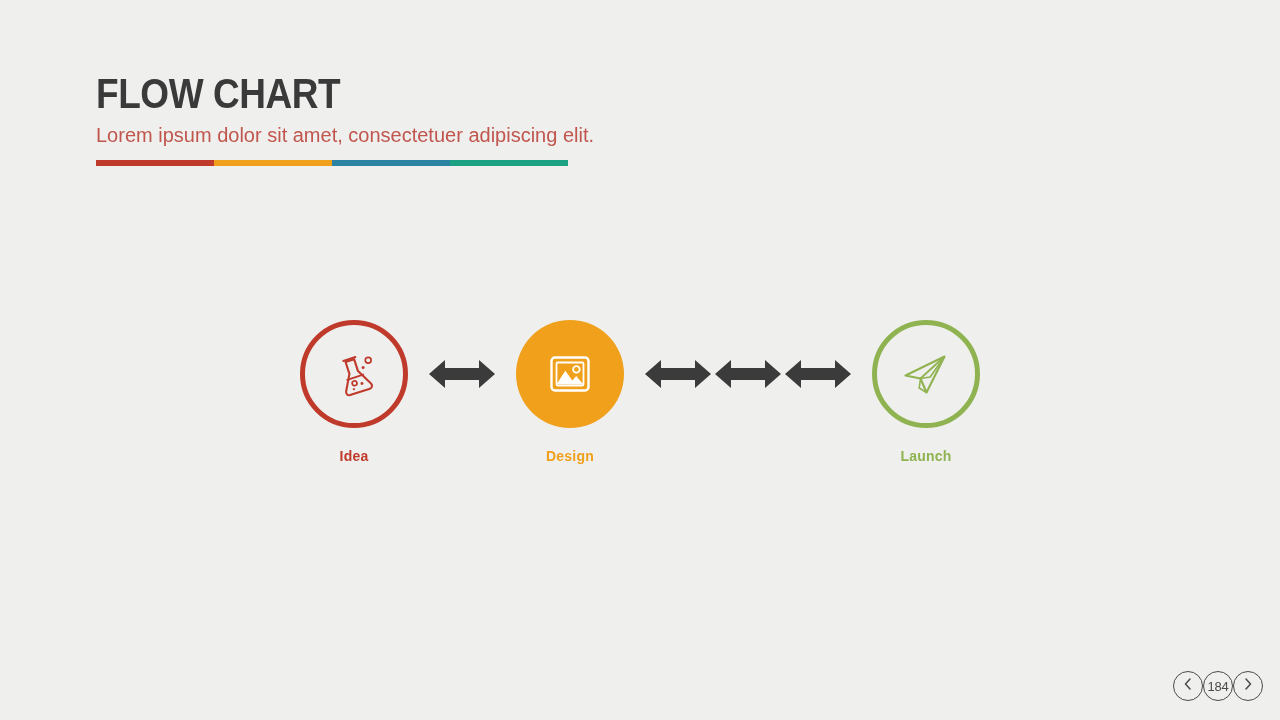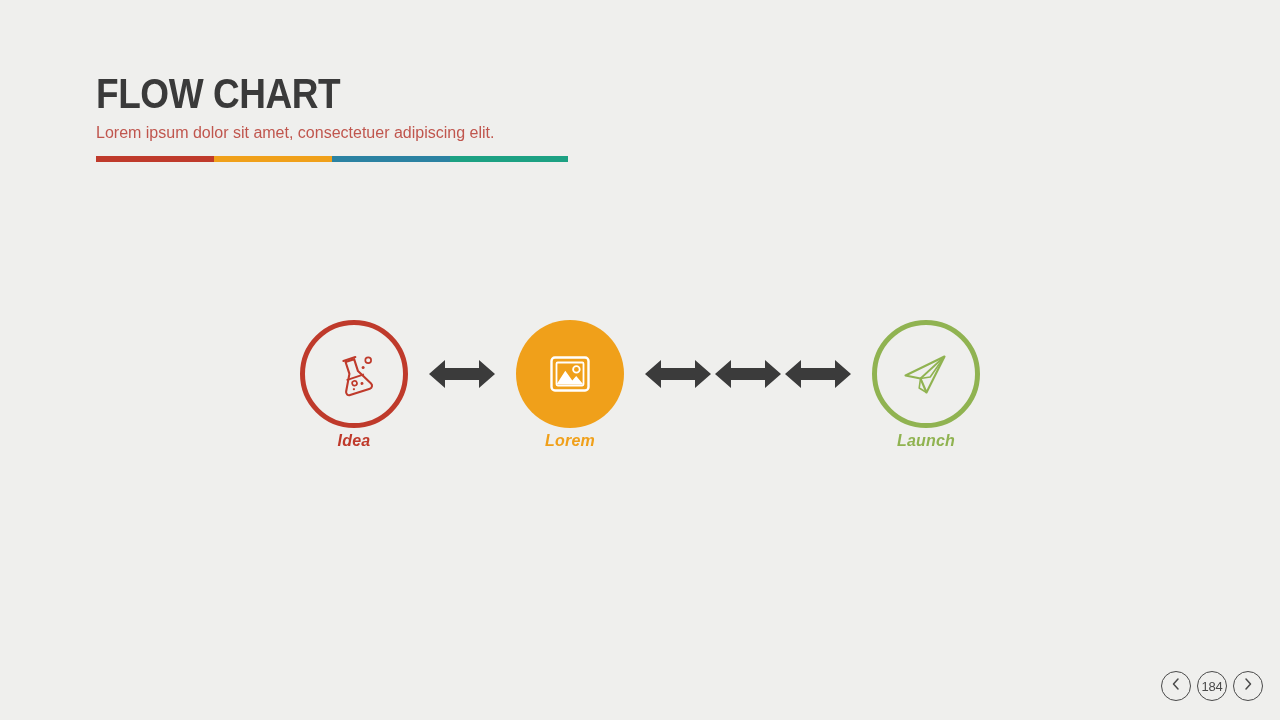--- a/index.html
+++ b/index.html
@@ -15,58 +15,57 @@
   .header { position: absolute; left: 96px; top: 72px; }
   .title {
     font-family: "Liberation Sans Narrow", "Liberation Sans", sans-serif;
     font-size: 43px; font-weight: bold; color: #3a3a3a;
     letter-spacing: -0.5px; line-height: 1.0;
     transform: scaleX(0.86); transform-origin: left center;
     white-space: nowrap;
   }
   .subtitle {
     margin-top: 9px;
-    font-size: 16px; color: #c0564e; line-height: 1.1;
+    font-size: 20px; color: #c0564e; line-height: 1.1;
     white-space: nowrap;
   }
   .accent-bar { margin-top: 14px; display: flex; width: 472px; height: 6px; }
   .accent-seg { height: 6px; flex: 1 1 0; }
 
   
   .flow {
     position: absolute; left: 0; right: 0; top: 320px;
     display: flex; align-items: flex-start; justify-content: center;
   }
   .node { width: 146px; display: flex; flex-direction: column; align-items: center; }
   .circle {
     width: 108px; height: 108px; border-radius: 50%;
     display: flex; align-items: center; justify-content: center;
     position: relative;
   }
   .circle.outline { border: 5px solid; background: transparent; }
   .circle.solid { border: none; }
   .node-label {
-    margin-top: 4px;
+    margin-top: 20px;
     font-family: "Liberation Sans Narrow", "Liberation Sans", sans-serif;
-    font-size: 16px; font-weight: bold; letter-spacing: 0.2px;
+    font-size: 14px; font-weight: bold; letter-spacing: 0.2px;
     white-space: nowrap;
-    font-style: italic;
   }
   .arrow-wrap {
     width: 70px; height: 108px;
     display: flex; align-items: center; justify-content: center;
   }
   .arrow-svg { display: block; }
 
   .icon-svg { display: block; }
 
   
   .pager {
     position: absolute; right: 17px; bottom: 19px;
-    display: flex; align-items: flex-start; gap: 6px;
+    display: flex; align-items: flex-start; 
   }
   .pager-btn {
     width: 30px; height: 30px; border-radius: 50%;
     border: 1.6px solid #4a4a4a; background: transparent;
     display: flex; align-items: center; justify-content: center;
     color: #4a4a4a;
   }
   .pager-num {
     width: 30px; height: 30px; border-radius: 50%;
     border: 1.6px solid #4a4a4a; background: transparent;
@@ -124,21 +123,21 @@
       <div class="circle solid" style="background: rgb(240, 160, 26);">
         <span>
           <svg class="icon-svg" width="50" height="50" viewBox="0 0 50 50" fill="none">
             <rect x="6.5" y="8.5" width="37" height="33" rx="3.4" stroke="#ffffff" stroke-width="2.4" fill="none"></rect>
             <rect x="11.5" y="13.5" width="27" height="23" rx="1.2" stroke="#ffffff" stroke-width="1.8" fill="none"></rect>
             <circle cx="31.4" cy="20.4" r="3.3" stroke="#ffffff" stroke-width="1.8" fill="none"></circle>
             <path d="M11.6 35.2 L20.3 21.8 L27.3 31.4 L31.2 26.9 L38.4 35.6 Z" fill="#ffffff"></path>
           </svg>
         </span>
       </div>
-      <div class="node-label" style="color: rgb(240, 160, 26);">Lorem</div>
+      <div class="node-label" style="color: rgb(240, 160, 26);">Design</div>
     </div>
 
     <div class="arrow-wrap">
       <span>
         <svg class="arrow-svg" width="66" height="34" viewBox="0 0 66 34">
           <polygon points="0,17 16,3 16,11 50,11 50,3 66,17 50,31 50,23 16,23 16,31" fill="#3b3b3b"></polygon>
         </svg>
       </span>
     </div>
 

